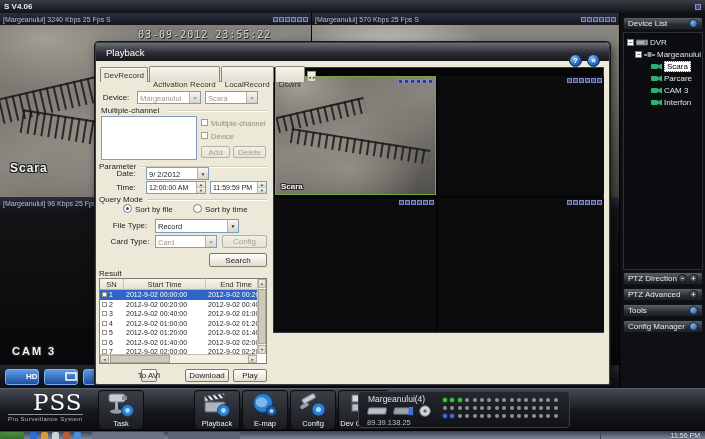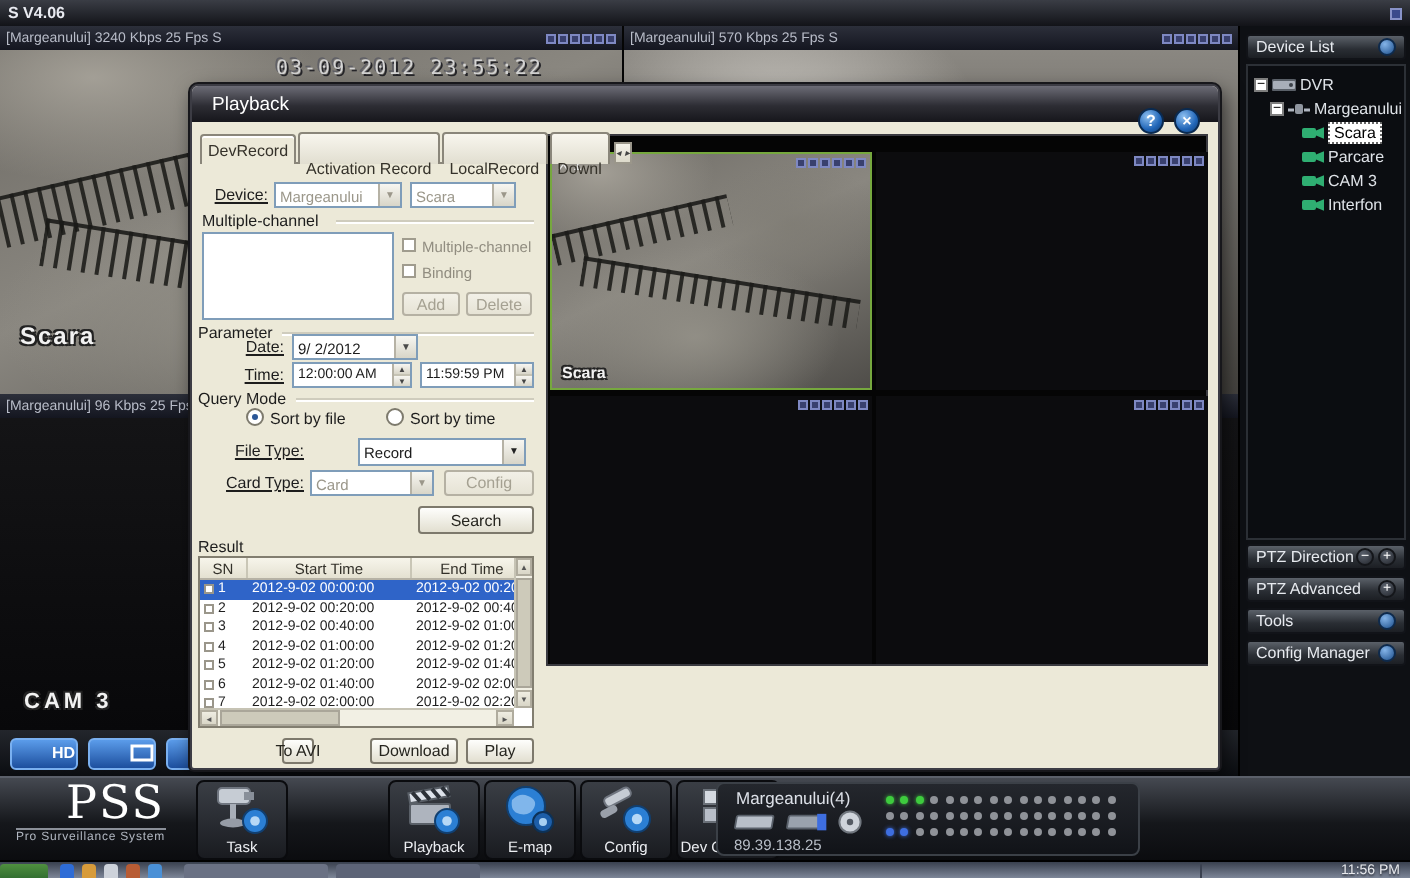--- a/index.html
+++ b/index.html
@@ -48,21 +48,21 @@
   #dialog{left:95px;top:42px;width:515px;height:343px;background:#ece9d8;z-index:3;
     border:1px solid #3c3c44;border-radius:4px 4px 2px 2px;box-shadow:0 0 0 1px #17171b,2px 4px 10px rgba(0,0,0,.65);}
   #dlg-title{position:absolute;left:0;top:0;width:100%;height:18px;border-radius:3px 3px 0 0;
     background:linear-gradient(#6c6c76,#2d2d34 55%,#16161b);color:#fff;font-size:9.5px;
     display:flex;align-items:center;padding-left:10px;}
   .round-btn{position:absolute;width:13px;height:13px;border-radius:50%;border:1px solid #0a2a50;
     background:radial-gradient(circle at 35% 30%,#8ec0f0,#2166b8 60%,#123c70);color:#fff;
     font-size:8px;line-height:11px;text-align:center;font-weight:bold;}
   .lbl{position:absolute;font-size:8px;color:#1d1d1d;white-space:nowrap;}
   .lbl.gray{color:#918d80;}
-  .lbl.right{text-align:right;text-decoration:underline;}
+  .lbl.right{text-align:center;}
   
   #tabline{position:absolute;left:4px;top:38px;width:170px;border-top:1px solid #8a867a;z-index:1;}
   #tabs{position:absolute;left:4px;top:24px;height:15px;display:flex;align-items:flex-end;z-index:2;width:172px;}
   .tab{font-size:8px;color:#35322a;background:linear-gradient(#f8f6ee,#e1ded0);border:1px solid #8a867a;
     border-bottom:none;border-radius:2px 2px 0 0;padding:13px 3px 2px;height:12px;margin-right:1px;white-space:nowrap;}
   .tab.active{background:#ece9d8;height:15px;padding-top:3px;box-shadow:inset 0 1px 0 #fff;}
   .tabarrows{width:15px;height:11px;border:1px solid #9a968a;background:linear-gradient(#f4f2ea,#dcd9ca);
     font-size:5px;color:#444;display:flex;align-items:center;justify-content:center;gap:2px;margin-left:1px;}
   
   .combo{position:absolute;height:13px;background:#fff;border:1px solid #7f9db9;display:flex;align-items:stretch;font-size:7.5px;}
@@ -301,21 +301,21 @@
       <span class="val">Scara</span>
       <span class="arr">▼</span>
     </div>
 
     <span class="lbl" style="left:5px;top:63px;">Multiple-channel</span>
     <div class="groupline" style="left:72px;top:67px;width:99px;"></div>
     <div class="listbox" style="left:5px;top:73px;width:96px;height:44px;"></div>
     <span class="checkbox" style="left:105px;top:76px;"></span>
     <span class="lbl gray" style="left:115px;top:76px;font-size:7.5px;">Multiple-channel</span>
     <span class="checkbox" style="left:105px;top:89px;"></span>
-    <span class="lbl gray" style="left:115px;top:89px;font-size:7.5px;">Binding</span>
+    <span class="lbl gray" style="left:115px;top:89px;font-size:7.5px;">Device</span>
     <span class="xpbtn dis" style="left:105px;top:103px;width:29px;height:12px;">Add</span>
     <span class="xpbtn dis" style="left:137px;top:103px;width:33px;height:12px;">Delete</span>
 
     <span class="lbl" style="left:3px;top:119px;">Parameter</span>
     <div class="groupline" style="left:45px;top:123px;width:126px;"></div>
     <span class="lbl right" style="left:14px;top:126px;width:32px;">Date:</span>
     <div class="combo" style="left:50px;top:124px;width:63px;">
       <span class="val">9/ 2/2012</span>
       <span class="arr">▼</span>
     </div>
@@ -336,21 +336,21 @@
     </div>
 
     <span class="lbl" style="left:3px;top:152px;">Query Mode</span>
     <div class="groupline" style="left:52px;top:156px;width:119px;"></div>
     <span class="radio sel" style="left:27px;top:161px;"></span>
     <span class="lbl" style="left:39px;top:162px;">Sort by file</span>
     <span class="radio" style="left:97px;top:161px;"></span>
     <span class="lbl" style="left:109px;top:162px;">Sort by time</span>
 
     <span class="lbl right" style="left:12px;top:178px;width:44px;">File Type:</span>
-    <div class="combo" style="left:59px;top:176px;width:84px;height:14px;margin-left:24px;">
+    <div class="combo" style="left:59px;top:176px;width:84px;height:14px;">
       <span class="val">Record</span>
       <span class="arr" style="color:#222;">▼</span>
     </div>
     <span class="lbl right" style="left:12px;top:194px;width:44px;">Card Type:</span>
     <div class="combo dis" style="left:59px;top:192px;width:62px;">
       <span class="val">Card</span>
       <span class="arr">▼</span>
     </div>
     <span class="xpbtn dis" style="left:126px;top:192px;width:45px;height:13px;">Config</span>
 

